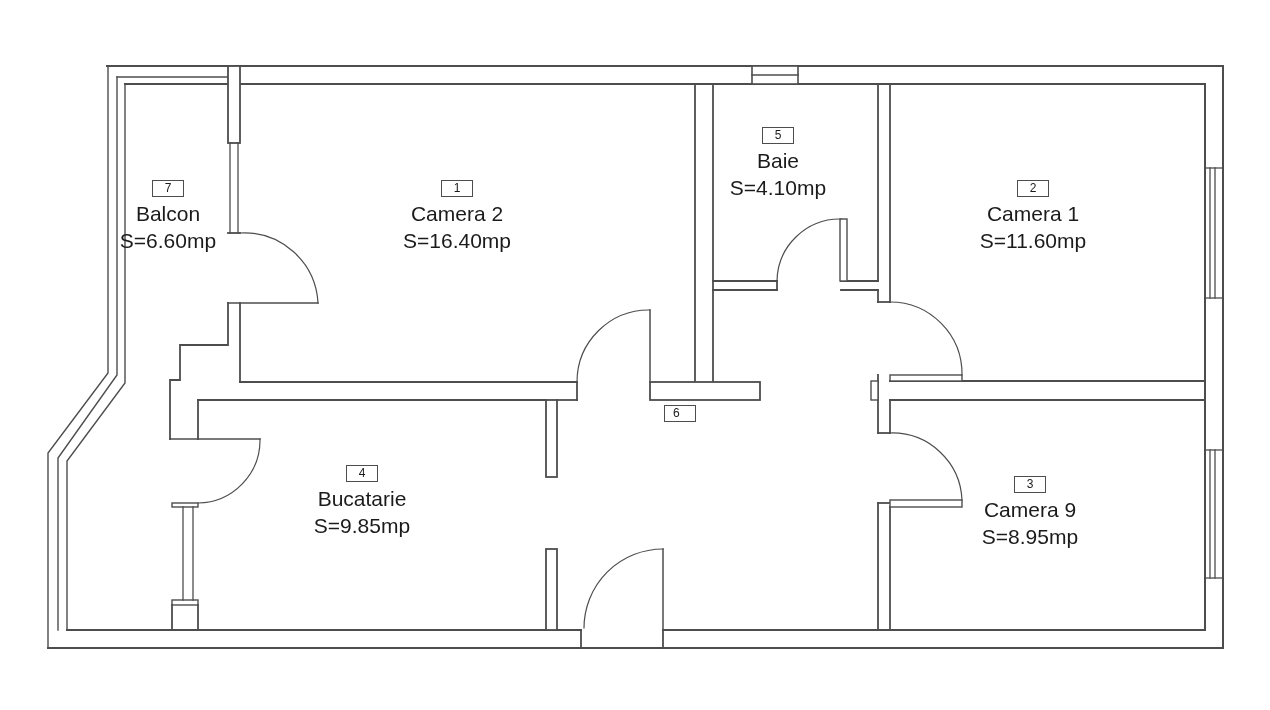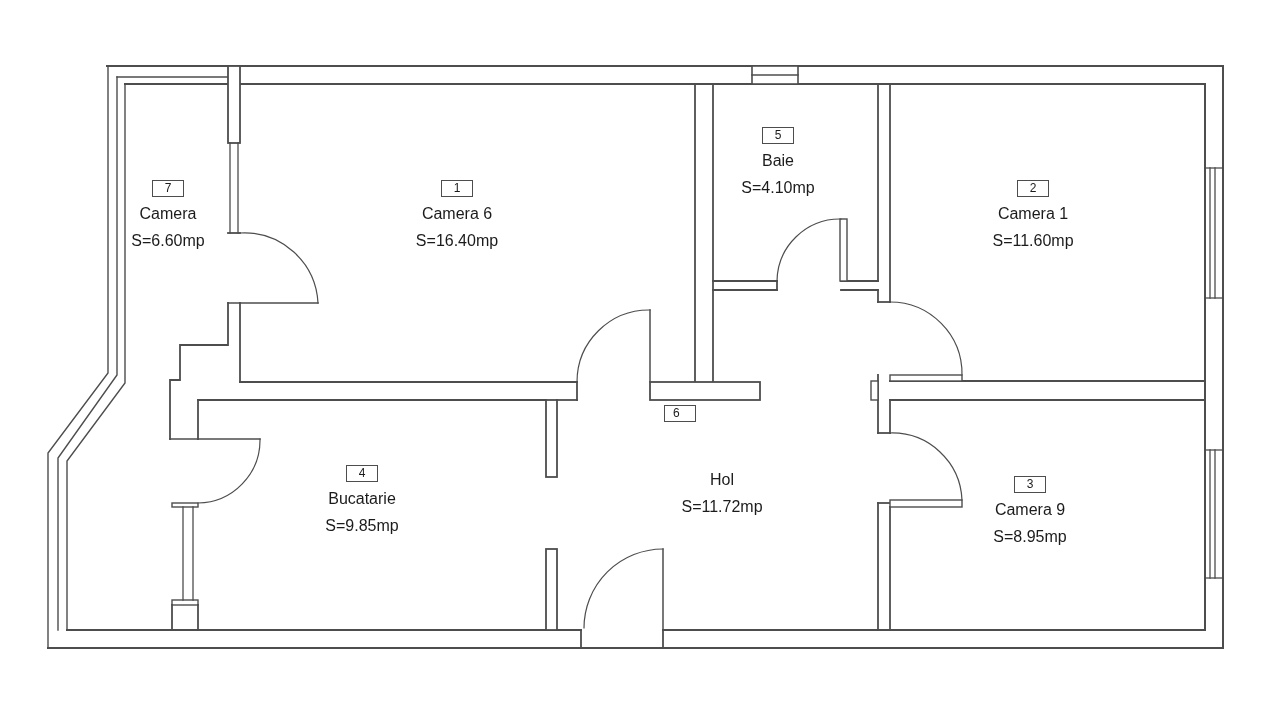--- a/index.html
+++ b/index.html
@@ -27,21 +27,21 @@
     padding:0 8px;
     height:15px;
     line-height:15px;
     font-size:12px;
     color:#1b1b1b;
     border:1.6px solid #4d4d4d;
     background:#fff;
     margin-bottom:3px;
   }
   .rname,.rarea{
-    font-size:16px;
+    font-size:21px;
     line-height:27px;
     white-space:nowrap;
   }
   .hol-num{position:absolute;margin:0;}
 </style>
 </head>
 <body>
 
 <div id="stage">
 
@@ -174,21 +174,21 @@
       <rect x="172" y="600" width="26" height="5" stroke-width="1.4" fill="#ffffff"></rect>
       <line x1="183" y1="507" x2="183" y2="600" stroke-width="1.3"></line>
       <line x1="193" y1="507" x2="193" y2="600" stroke-width="1.3"></line>
       <line x1="172" y1="605" x2="172" y2="630" stroke-width="1.8"></line>
       <line x1="198" y1="605" x2="198" y2="630" stroke-width="1.8"></line>
     </g>
   </svg>
 
   <div class="room-label" style="left:347px;top:180px;">
     <span class="numbox">1</span>
-    <div class="rname">Camera 6</div>
+    <div class="rname">Camera 2</div>
     <div class="rarea">S=16.40mp</div>
   </div>
 
   <div class="room-label" style="left:923px;top:180px;">
     <span class="numbox">2</span>
     <div class="rname">Camera 1</div>
     <div class="rarea">S=11.60mp</div>
   </div>
 
   <div class="room-label" style="left:920px;top:476px;">
@@ -203,24 +203,20 @@
     <div class="rarea">S=9.85mp</div>
   </div>
 
   <div class="room-label" style="left:668px;top:127px;">
     <span class="numbox">5</span>
     <div class="rname">Baie</div>
     <div class="rarea">S=4.10mp</div>
   </div>
 
   <span class="numbox hol-num" style="left:664px;top:405px;">6</span>
-  <div class="room-label" style="left:612px;top:466px;">
-    <div class="rname">Hol</div>
-    <div class="rarea">S=11.72mp</div>
-  </div>
 
   <div class="room-label" style="left:58px;top:180px;">
     <span class="numbox">7</span>
-    <div class="rname">Camera</div>
+    <div class="rname">Balcon</div>
     <div class="rarea">S=6.60mp</div>
   </div>
 
 </div>
 
 </body></html>

